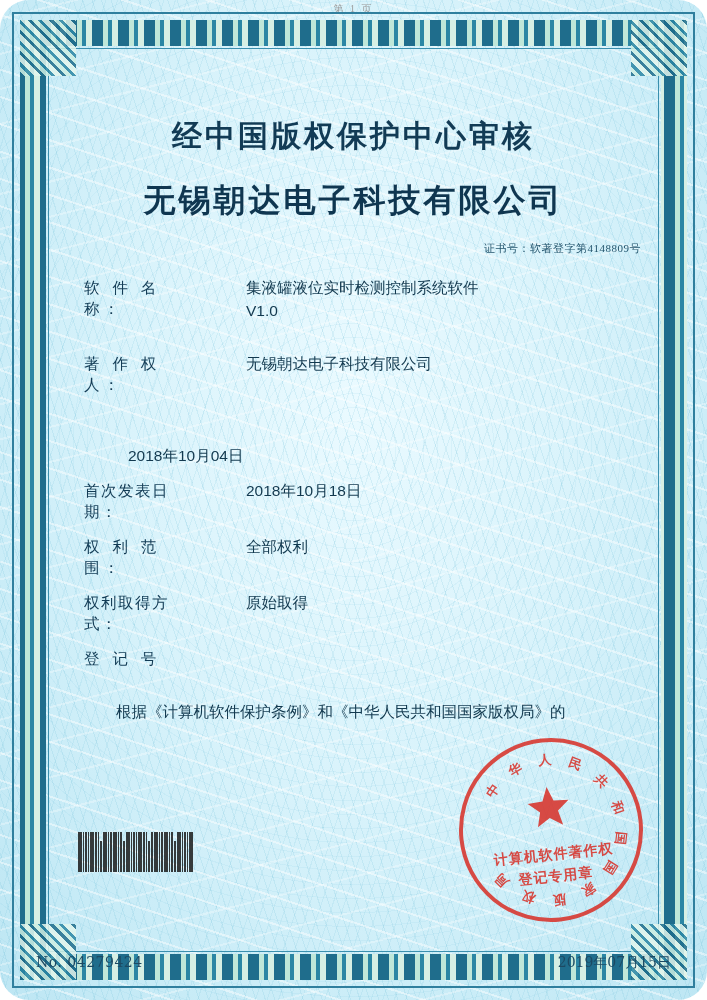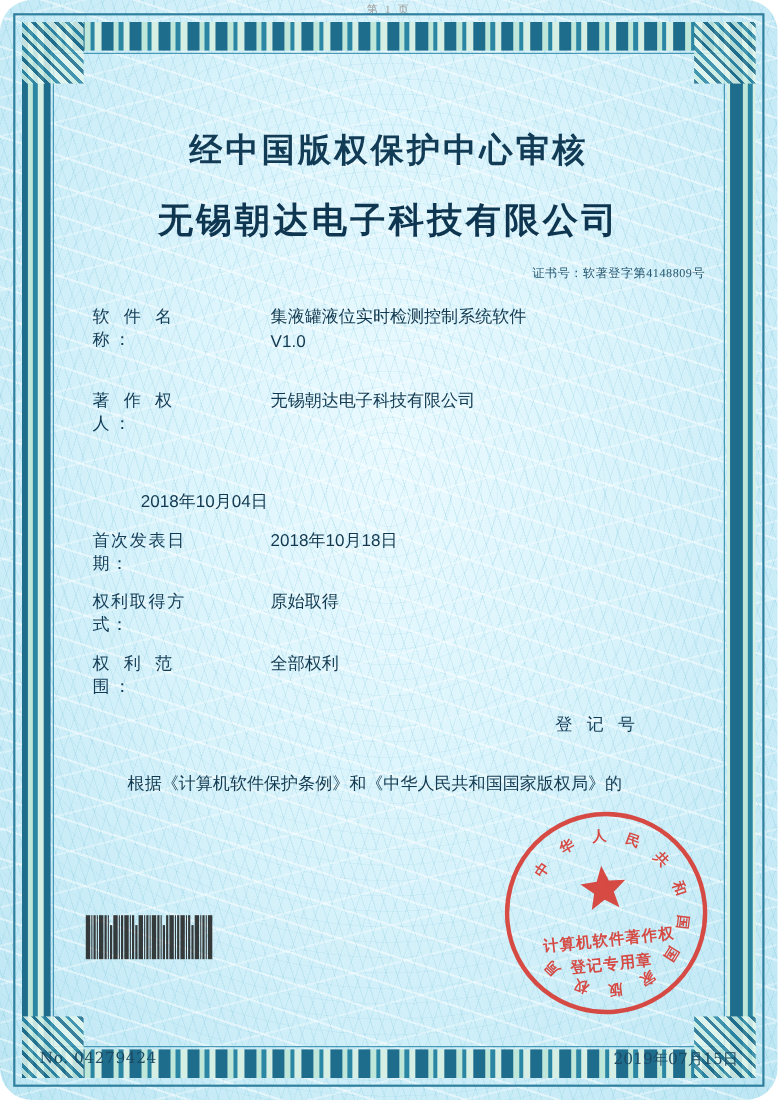--- a/index.html
+++ b/index.html
@@ -102,21 +102,20 @@
   .fields{
     margin-top:22px;
     padding:0 26px 0 26px;
     color:#10374f;
   }
   .row{
     display:flex;
     align-items:flex-start;
     margin-bottom:18px;
     font-size:15.5px;
-    justify-content:flex-end;
   }
   .row .label{
     width:118px;
     flex:0 0 118px;
     letter-spacing:4px;
     color:#123b55;
     font-family:"DejaVu Serif",serif;
   }
   .row .label.tight{letter-spacing:1.5px;}
   .row .value{
@@ -243,27 +242,27 @@
       <div class="row soft">
         <div class="value">2018年10月04日</div>
       </div>
 
       <div class="row soft">
         <div class="label tight">首次发表日期：</div>
         <div class="value">2018年10月18日</div>
       </div>
 
       <div class="row soft">
+        <div class="label">权 利 范 围：</div>
+        <div class="value">全部权利</div>
+      </div>
+
+      <div class="row soft">
         <div class="label tight">权利取得方式：</div>
         <div class="value">原始取得</div>
-      </div>
-
-      <div class="row soft">
-        <div class="label">权 利 范 围：</div>
-        <div class="value">全部权利</div>
       </div>
 
       <div class="row soft">
         <div class="label">登 记 号</div>
       </div>
 
     </div>
 
     <div class="statement">
       <span class="indent">根据《计算机软件保护条例》和《中华人民共和国国家版权局》的</span>

